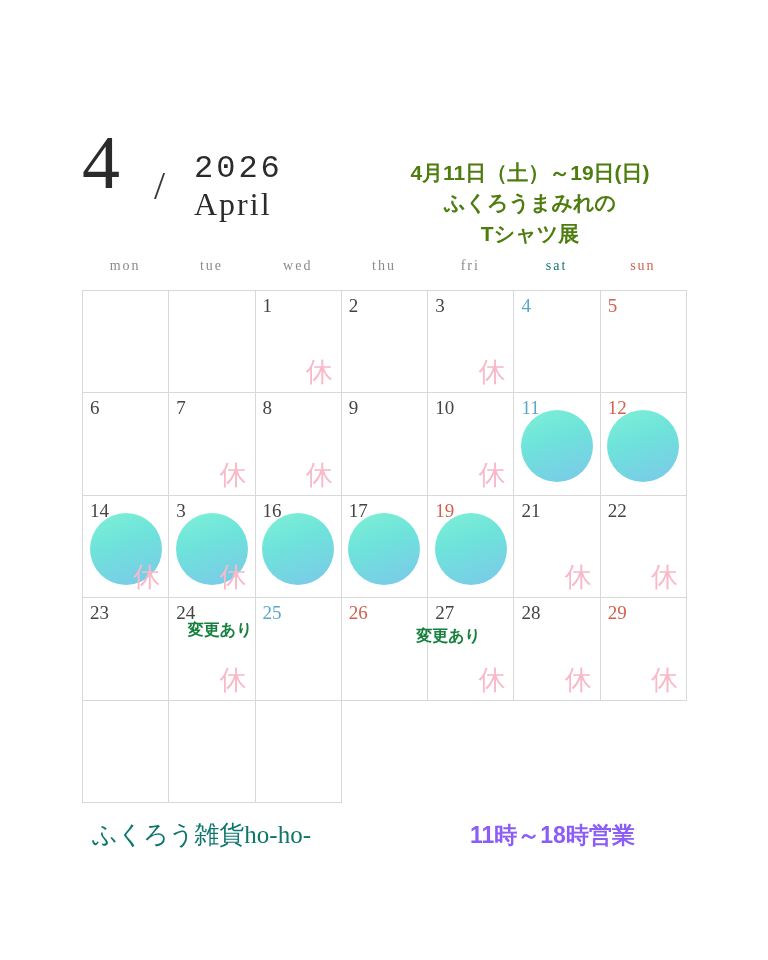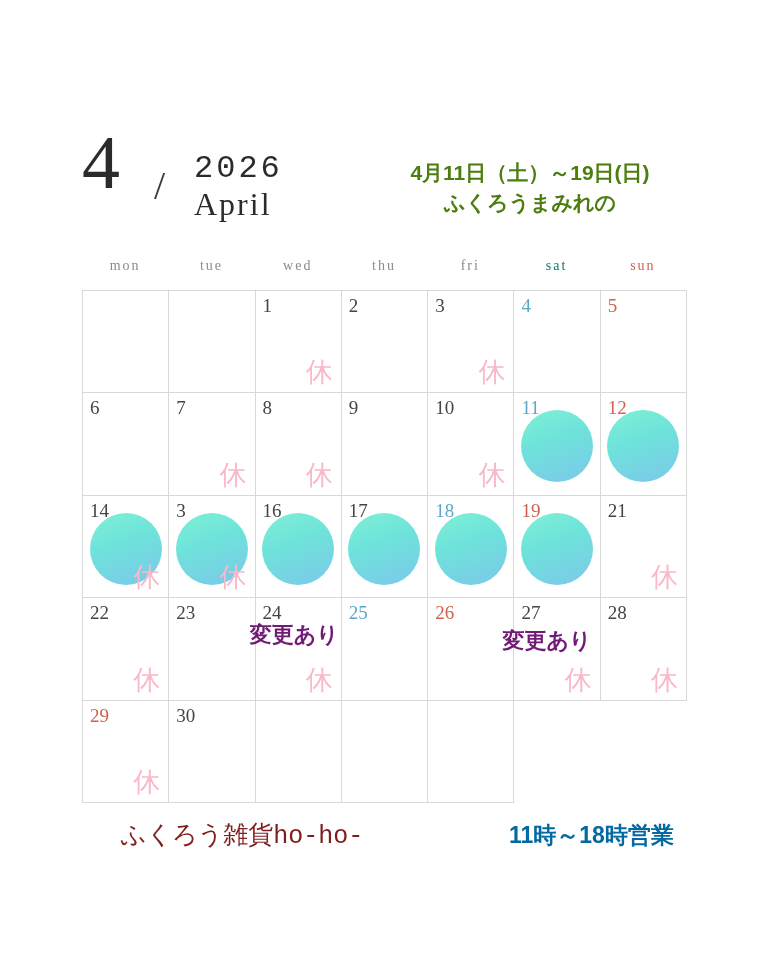--- a/index.html
+++ b/index.html
@@ -152,74 +152,73 @@
     bottom: 2px;
     font-family: "Liberation Sans", sans-serif;
     font-size: 27px;
     color: #f9b9c8;
     z-index: 2;
     font-weight: 400;
   }
   .note-change {
     position: absolute;
     font-family: Liberation Serif, serif;
-    font-size: 22px;
-    color: #701a75;
+    font-size: 16px;
+    color: #15803d;
     font-weight: 700;
     white-space: nowrap;
     z-index: 4;
   }
   .note-change.n24 {
     right: 2px;
     top: 22px;
   }
   .note-change.n27 {
     left: -12px;
     top: 28px;
   }
 
   
   .footer-left {
     position: absolute;
     left: 92px;
     top: 818px;
     width: 300px;
-    font-family: Liberation Mono, monospace;
+    font-family: Liberation Serif, serif;
     font-size: 25px;
-    color: #7f1d1d;
+    color: #0f766e;
     letter-spacing: 0px;
-    text-align: center;
   }
   .footer-right {
     position: absolute;
     left: 470px;
     top: 820px;
     font-family: "Liberation Sans", sans-serif;
     font-size: 23px;
-    color: #0369a1;
+    color: #8b5cf6;
     font-weight: 700;
     letter-spacing: 0px;
-    margin-left: 39px;
   }
 </style>
 </head>
 <body>
 
 <div class="page">
 
   <div class="header">
     <span class="month-num">4</span>
     <span class="slash">/</span>
     <span class="year">2026</span>
     <span class="month-name">April</span>
   </div>
 
   <div class="announce">
     <span class="l1">4月11日（土）～19日(日)</span>
     <span class="l2">ふくろうまみれの</span>
+    <span class="l3">Tシャツ展</span>
   </div>
 
   <div class="weekdays">
       <div>mon</div>
       <div>tue</div>
       <div>wed</div>
       <div>thu</div>
       <div>fri</div>
       <div class="sat">sat</div>
       <div class="sun">sun</div>
@@ -284,24 +283,20 @@
       <div class="cell">
         <div class="blob"></div>
         <div class="daynum">16</div>
       </div>
       <div class="cell">
         <div class="blob"></div>
         <div class="daynum">17</div>
       </div>
       <div class="cell">
         <div class="blob"></div>
-        <div class="daynum sat">18</div>
-      </div>
-      <div class="cell">
-        <div class="blob"></div>
         <div class="daynum sun">19</div>
       </div>
       <div class="cell">
         <div class="daynum">21</div>
         <div class="kyu">休</div>
       </div>
       <div class="cell">
         <div class="daynum">22</div>
         <div class="kyu">休</div>
       </div>
@@ -324,23 +319,20 @@
         <div class="kyu">休</div>
         <div class="note-change n27">変更あり</div>
       </div>
       <div class="cell">
         <div class="daynum">28</div>
         <div class="kyu">休</div>
       </div>
       <div class="cell">
         <div class="daynum sun">29</div>
         <div class="kyu">休</div>
-      </div>
-      <div class="cell">
-        <div class="daynum">30</div>
       </div>
       <div class="cell"></div>
       <div class="cell"></div>
       <div class="cell"></div>
     </div>
 
   <div class="footer-left">ふくろう雑貨ho-ho-</div>
   <div class="footer-right">11時～18時営業</div>
 
 </div>

